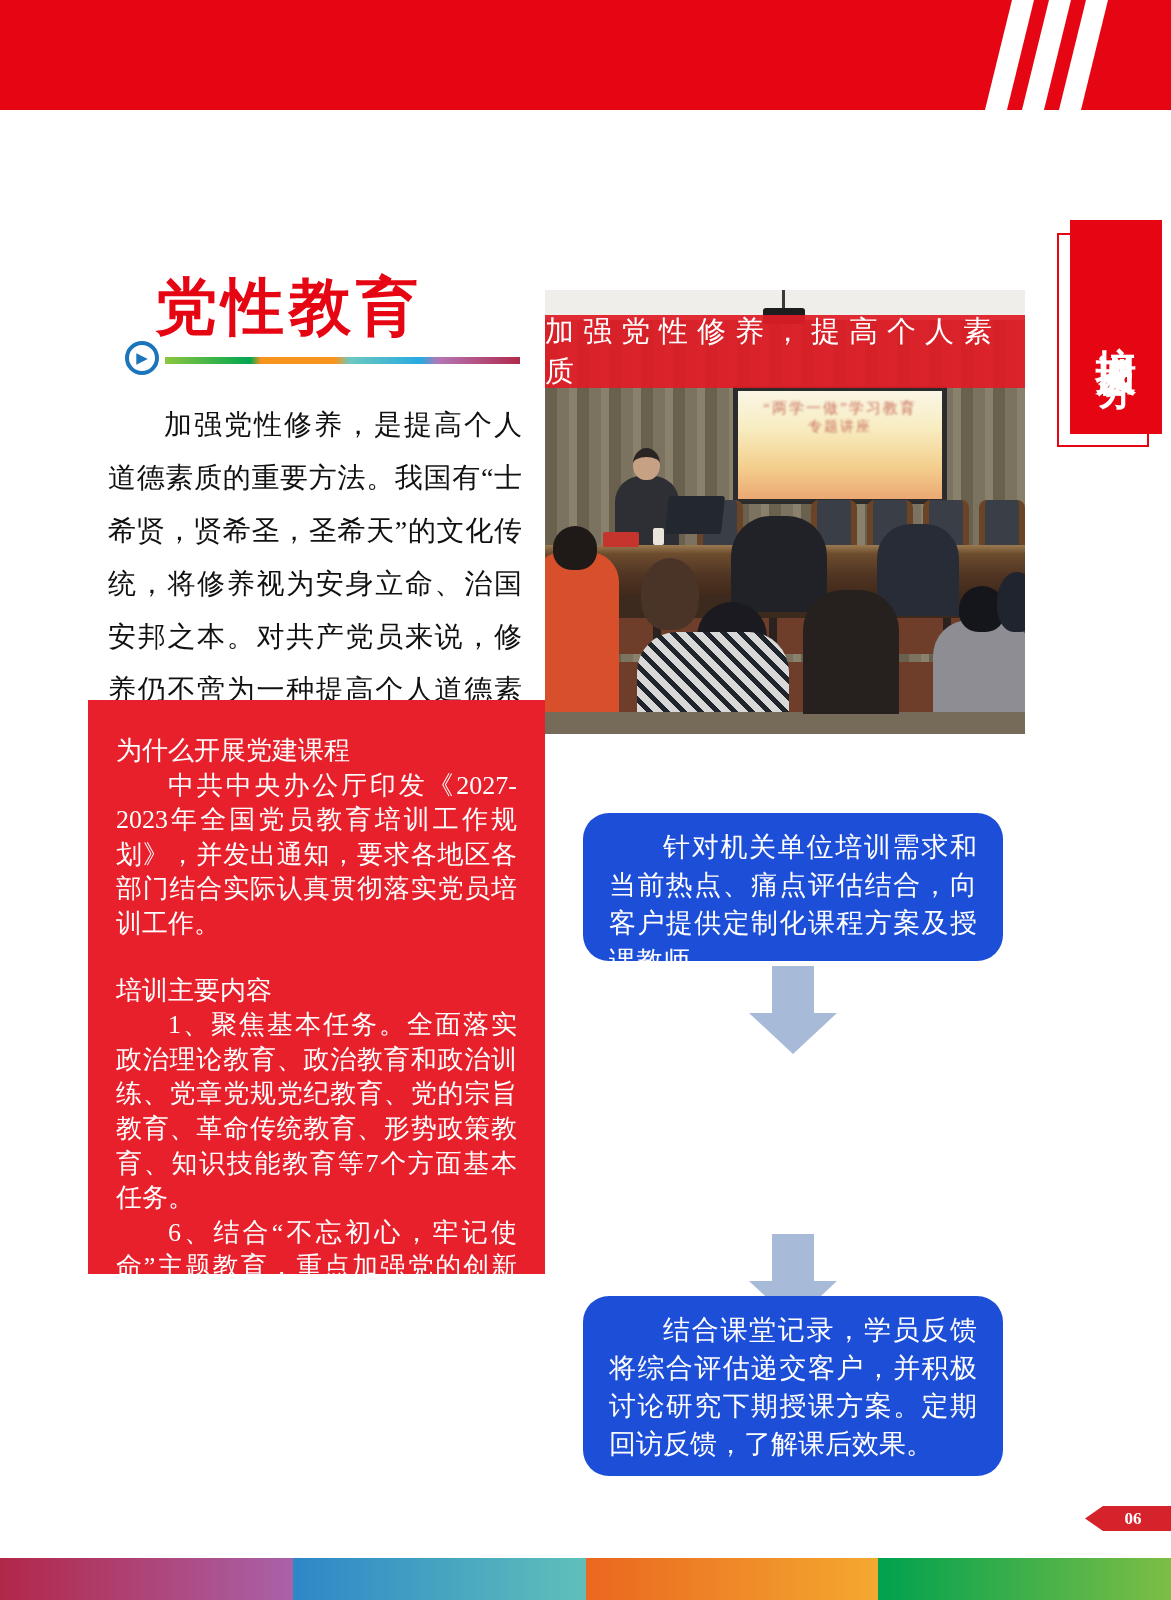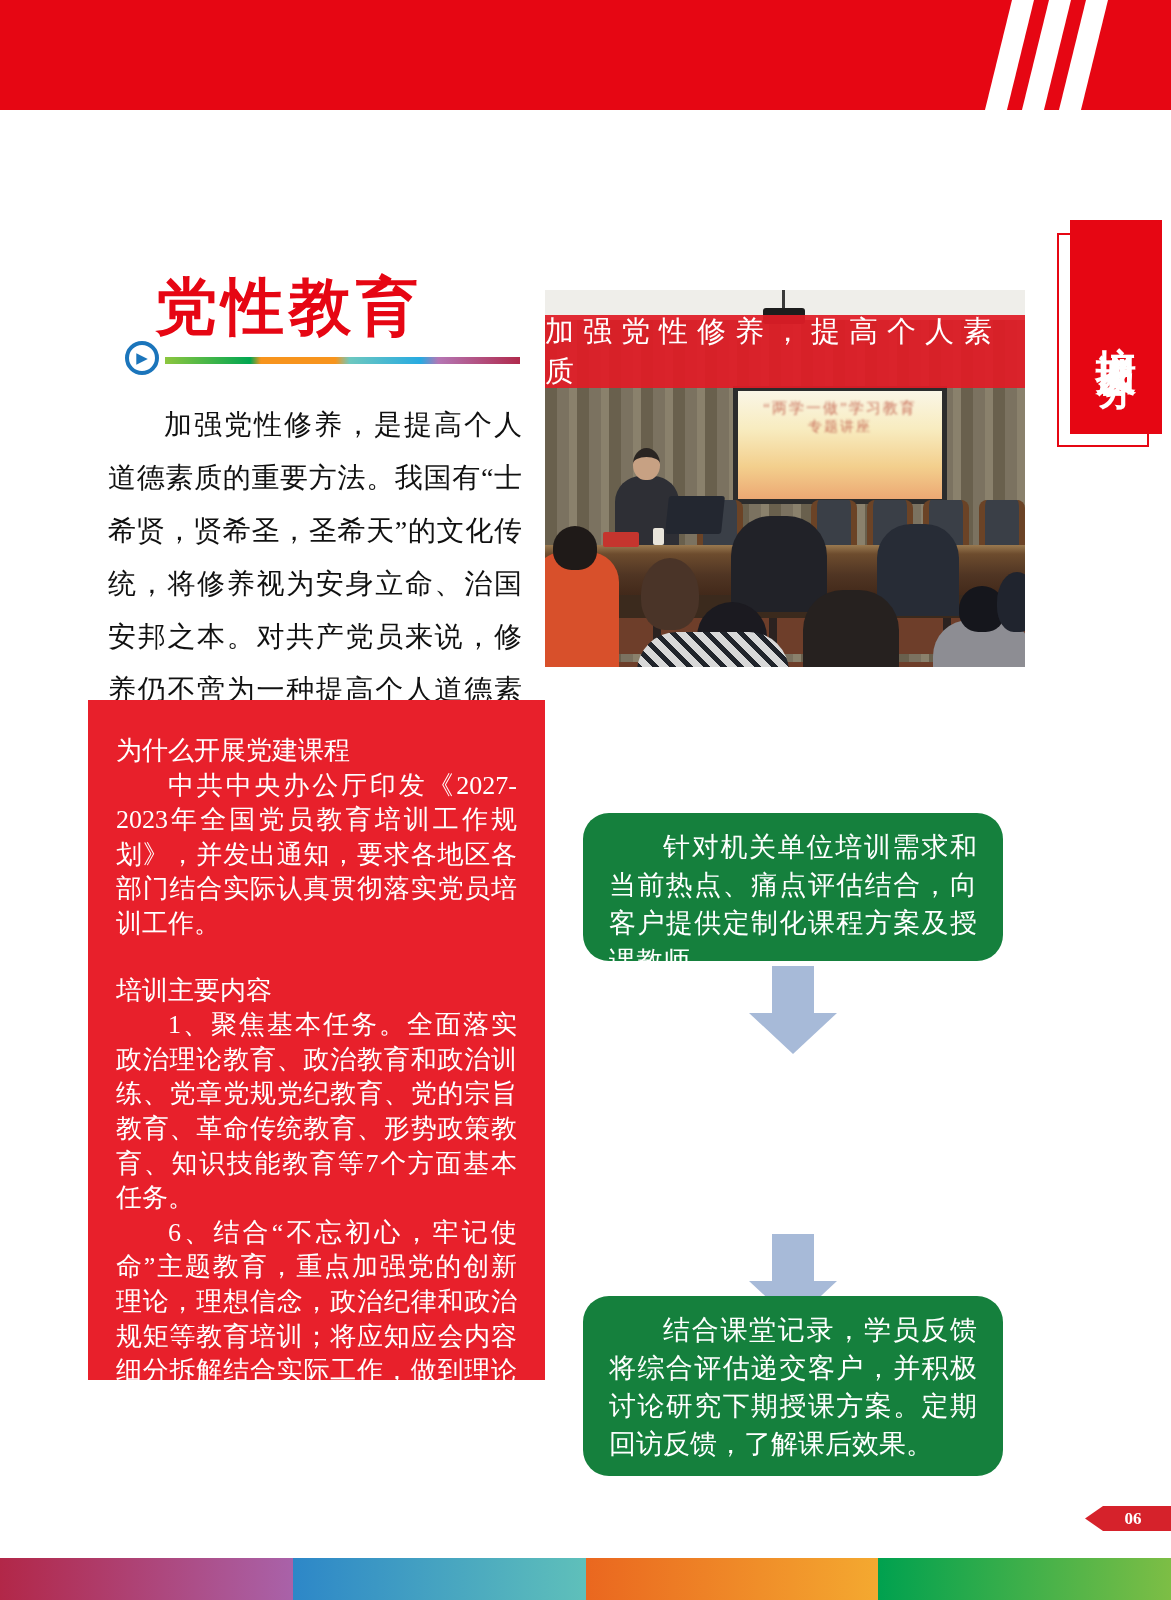--- a/index.html
+++ b/index.html
@@ -31,21 +31,21 @@
               color:#1b75bb;font-size:15px;font-family:"DejaVu Sans",sans-serif;}
   .title-line{position:absolute;left:165px;top:357px;width:355px;height:7px;
               background:linear-gradient(90deg,#8dc63f 0%,#00a651 24%,#f7941d 27%,#f7941d 48%,
                         #6dc8bf 52%,#27aae1 72%,#b476b4 77%,#b02a4c 100%);}
 
   
   .intro{position:absolute;left:108px;top:398px;width:414px;color:#111111;
          font-size:28px;line-height:53px;text-align:justify;text-indent:2em;}
 
   
-  .photo{position:absolute;left:545px;top:290px;width:480px;height:377px;overflow:hidden;
+  .photo{position:absolute;left:545px;top:290px;width:480px;height:444px;overflow:hidden;
          background:#756b58;}
   .ph-ceiling{position:absolute;left:0;top:0;width:480px;height:30px;background:#efeeea;
               border-bottom:3px solid #d9d6cf;}
   .ph-curtain{position:absolute;left:0;top:30px;width:480px;height:392px;
       background:repeating-linear-gradient(90deg,#69604d 0 12px,#7b7260 12px 24px,#8a816c 24px 32px);}
   .ph-projector-cable{position:absolute;left:237px;top:0;width:3px;height:28px;background:#3a3a3a;}
   .ph-projector{position:absolute;left:218px;top:18px;width:42px;height:16px;background:#1d1d1d;border-radius:3px;}
   .ph-screen{position:absolute;left:188px;top:96px;width:214px;height:118px;
              border:5px solid #2c2c2c;box-sizing:border-box;
              background:linear-gradient(180deg,#faf6e6 0%,#f8ecc0 35%,#f3cf8d 70%,#eca873 100%);
@@ -80,32 +80,32 @@
   .h-sweater{left:92px;top:342px;width:152px;height:80px;border-radius:40px 40px 0 0;
       background:repeating-linear-gradient(45deg,#d8d8d8 0 7px,#20242b 7px 12px);}
   .h-gray{left:388px;top:330px;width:100px;height:92px;background:#8d8d93;border-radius:36px 36px 0 0;}
   .h-gray-head{left:414px;top:296px;width:46px;height:46px;background:#15161c;}
   .h-far-right{left:452px;top:282px;width:40px;height:60px;background:#20242e;}
   .ph-caption{position:absolute;left:0;top:25px;width:480px;height:73px;background:rgba(224,28,38,0.93);
               display:flex;align-items:center;justify-content:center;color:#ffffff;
               font-size:29px;letter-spacing:9px;font-family:"Liberation Serif",serif;}
 
   
-  .left-panel{position:absolute;left:88px;top:700px;width:457px;height:680px;background:#e8202b;
+  .left-panel{position:absolute;left:88px;top:700px;width:457px;height:574px;background:#e8202b;
               color:#ffffff;box-sizing:border-box;padding:34px 28px 0 28px;
               font-size:26px;line-height:34.6px;text-align:justify;}
   .left-panel .heading{font-weight:normal;}
   .left-panel p{margin:0;text-indent:2em;}
   .left-panel .gap{height:32px;}
 
   
   .flow-header{position:absolute;left:633px;top:728px;width:335px;height:80px;background:#e8202b;
                border-radius:22px;color:#ffffff;display:flex;align-items:center;justify-content:center;
                font-size:28px;letter-spacing:6px;}
-  .flow-box{position:absolute;left:583px;width:420px;background:#15803d;border-radius:26px;
+  .flow-box{position:absolute;left:583px;width:420px;background:#1d4ed8;border-radius:26px;
             color:#ffffff;font-size:27px;line-height:38px;padding:15px 26px;box-sizing:border-box;
             text-indent:2em;text-align:justify;}
   .fb1{top:813px;height:148px;} .fb2{top:1052px;height:180px;} .fb3{top:1296px;height:180px;}
   .flow-arrow{position:absolute;left:749px;width:88px;height:88px;}
   .fa1{top:966px;} .fa2{top:1234px;}
   .arrow-shaft{position:absolute;left:23px;top:0;width:42px;height:47px;background:#a7bad8;}
   .arrow-head{position:absolute;left:0;top:47px;width:0;height:0;
               border-left:44px solid transparent;border-right:44px solid transparent;
               border-top:41px solid #a7bad8;}
 

